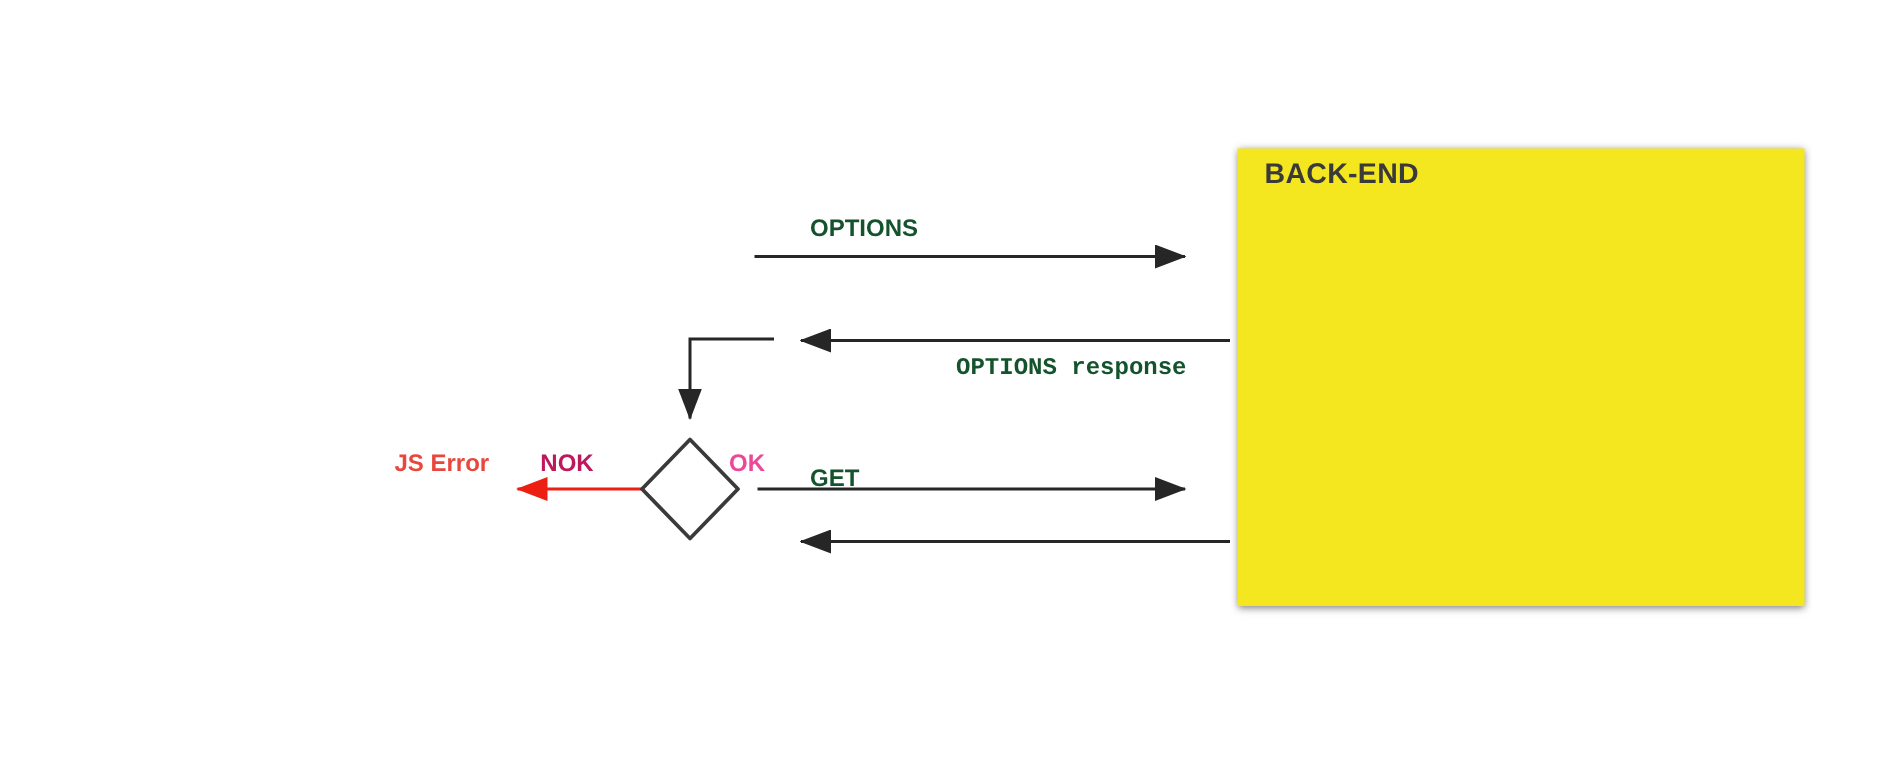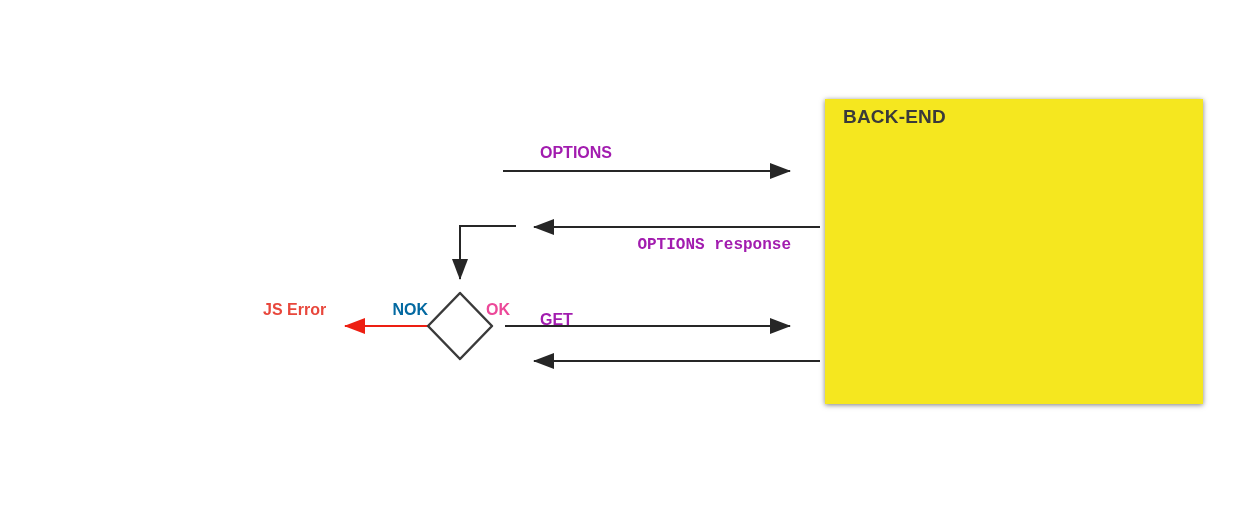--- a/index.html
+++ b/index.html
@@ -43,28 +43,28 @@
     position: absolute;
     left: 0; top: 0;
     width: 1257px;
     height: 517px;
     pointer-events: none;
   }
   .msg-label {
     position: absolute;
     font-size: 16px;
     font-weight: bold;
-    color: #a21caf;
+    color: #14532d;
     white-space: nowrap;
   }
   .options-label      { left: 540px; top: 144px; }
   .options-resp-label { left: 541px; top: 236px; width: 250px; text-align: right; font-family: Liberation Mono, monospace; }
   .get-label          { left: 540px; top: 311px; }
   .get-resp-label     { left: 541px; top: 370px; width: 250px; text-align: right; }
-  .nok-label          { left: 328px; top: 301px; width: 100px; text-align: right; color: #0369a1; }
+  .nok-label          { left: 328px; top: 301px; width: 100px; text-align: center; color: #be185d; }
   .ok-label           { left: 486px; top: 301px; color: #ec4899; }
   .js-error-label     { left: 263px; top: 301px; color: #E8473C; }
 </style>
 </head>
 <body>
 
 <div class="canvas">
 
 
   <div class="actor-box backend-box">

